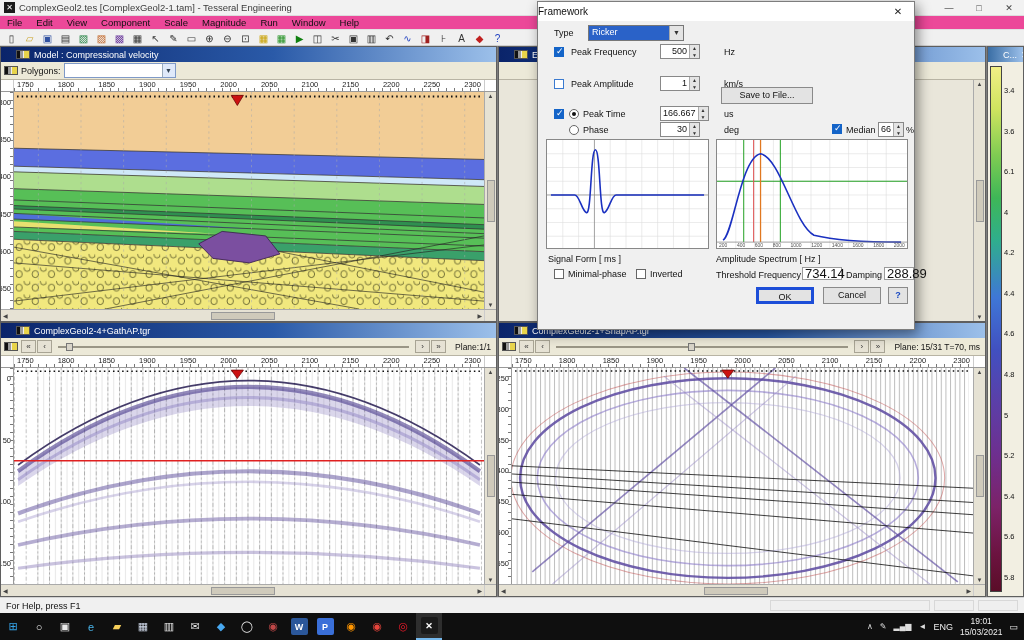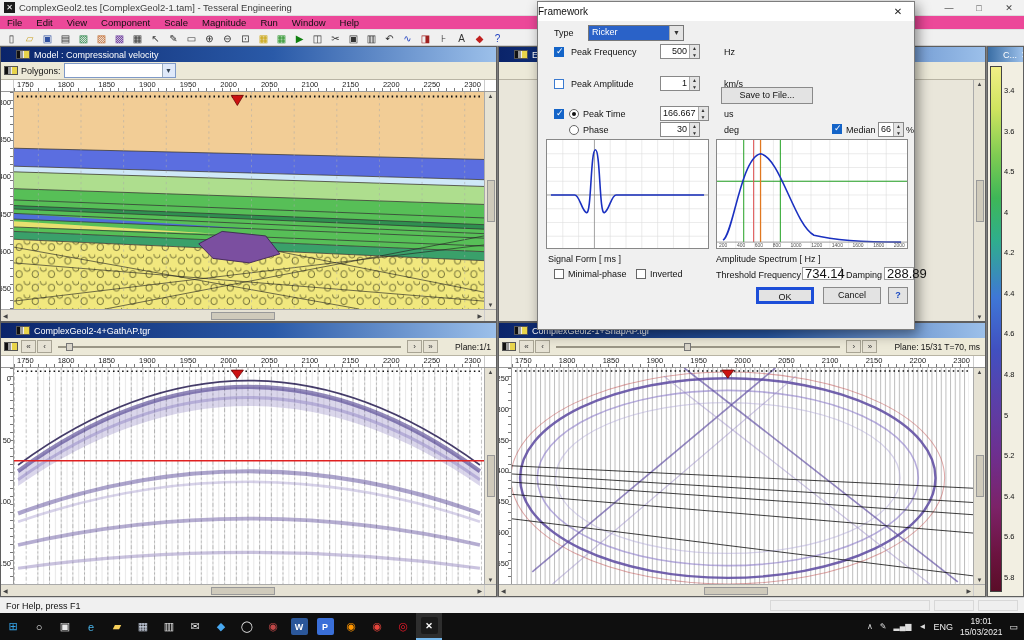--- a/index.html
+++ b/index.html
@@ -21,21 +21,21 @@
 .ptitle{height:15px;background:linear-gradient(90deg,#0a246a,#2a5aa8 55%,#9cc0ea);color:#fff;display:flex;align-items:center;gap:4px;padding:0 15px;font-size:9px;white-space:nowrap;overflow:hidden;flex:0 0 15px}
 .micon{flex:0 0 14px;height:9px;background:linear-gradient(90deg,#111 0 28%,#999 28% 48%,#eee 48% 62%,#e8d44a 62% 100%);border:1px solid #555}
 .ptoolbar{height:18px;background:#ece9d8;border-bottom:1px solid #b8b4a4;display:flex;align-items:center;gap:3px;padding:0 3px;font-size:9px;flex:0 0 18px}
 .combo{display:inline-flex;align-items:center;height:15px;border:1px solid #7f9ac8;background:#fff;width:112px}
 .combo .cval{flex:1;padding:0 3px;font-size:9px}
 .combo .carw{width:13px;height:13px;background:#dfe9fa;border-left:1px solid #9ab;font-size:7px;line-height:13px;text-align:center;color:#345}
 .nav{width:15px;height:13px;border:1px solid #a8a494;background:#e6e2d4;font-size:8px;line-height:11px;text-align:center;color:#333}
 .slider{flex:1;height:10px;position:relative;margin:0 3px;min-width:60px}
 .slider::before{content:"";position:absolute;left:0;right:0;top:4px;height:2px;background:#9a9686}
 .sthumb{position:absolute;left:8px;top:1px;width:7px;height:8px;background:#d8d4c8;border:1px solid #777}
-.plane{margin-left:14px;margin-right:2px;font-size:8.5px;white-space:nowrap}
+.plane{margin-left:6px;margin-right:2px;font-size:8.5px;white-space:nowrap}
 .rrow{display:flex;height:12px;background:#fff;border-bottom:1px solid #999;flex:0 0 12px}
 .corner{width:13px;border-right:1px solid #ccc}
 .rend{width:12px;border-left:1px solid #ccc}
 .hruler{flex:1;position:relative;display:flex;justify-content:space-between;align-items:flex-start;font-size:7.5px;padding:0 3px;color:#222;overflow:hidden}
 .hruler::after{content:"";position:absolute;left:0;right:0;bottom:0;height:3px;background:repeating-linear-gradient(90deg,#777 0 1px,transparent 1px 8px)}
 .crow{flex:1;display:flex;min-height:0}
 .vruler{width:13px;background:#fff;border-right:1px solid #999;display:flex;flex-direction:column;justify-content:space-between;align-items:flex-end;font-size:7.5px;color:#222;padding:6px 2px 16px;position:relative;flex:0 0 13px}
 .vruler::after{content:"";position:absolute;top:0;bottom:0;right:0;width:3px;background:repeating-linear-gradient(180deg,#777 0 1px,transparent 1px 8px)}
 .canvas{flex:1;position:relative;background:#fff;min-width:0}
 .canvas svg{position:absolute;inset:0;width:100%;height:100%}
@@ -456,21 +456,21 @@
   <div class="panel" style="left:987px;top:0;width:37px;height:551px">
     <div class="ptitle" style="background:linear-gradient(90deg,#3a6ea5,#9cc0ea)">
       <span>C...</span>
       <span style="margin-left:auto">✕</span>
     </div>
     <div class="cbarbody">
       <div class="cgrad"></div>
       <div class="cticks">
           <span>3.4</span>
           <span>3.6</span>
-          <span>4.5</span>
+          <span>6.1</span>
           <span>4</span>
           <span>4.2</span>
           <span>4.4</span>
           <span>4.6</span>
           <span>4.8</span>
           <span>5</span>
           <span>5.2</span>
           <span>5.4</span>
           <span>5.6</span>
           <span>5.8</span>

